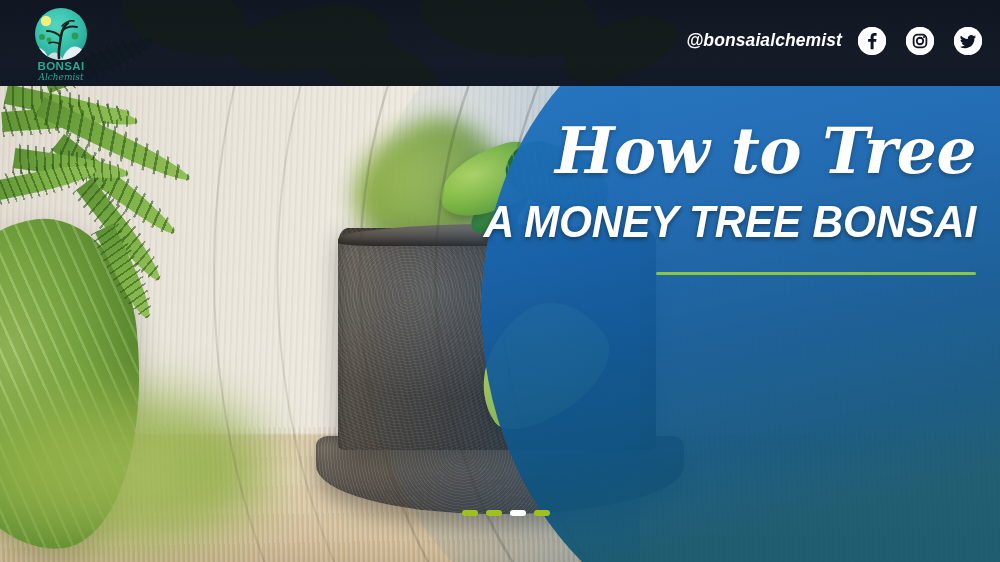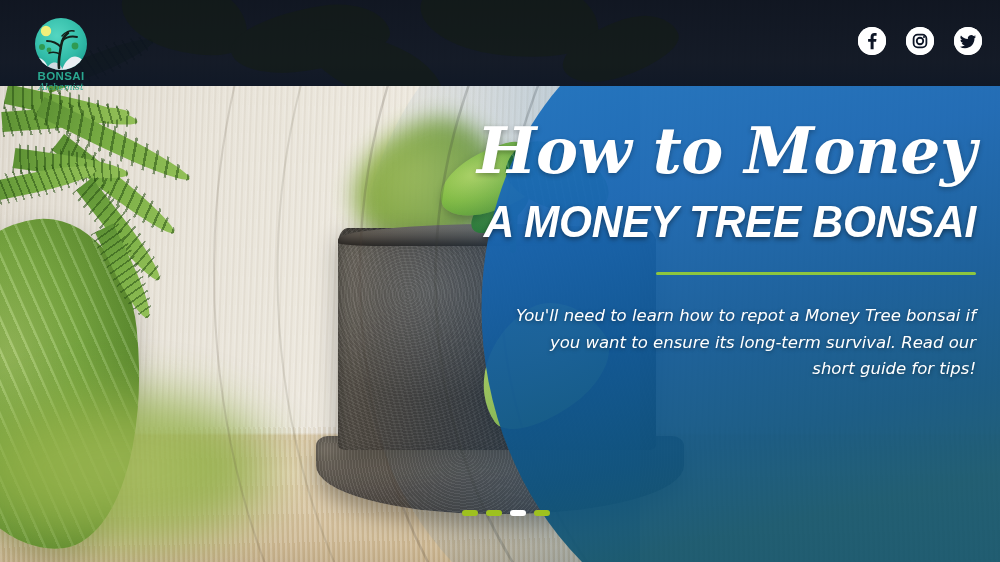--- a/index.html
+++ b/index.html
@@ -196,21 +196,21 @@
     background:linear-gradient(180deg, rgba(10,16,28,.97) 0%, rgba(12,19,32,.96) 72%, rgba(14,22,36,.99) 100%);
     z-index:40;
   }
   .topbar-veg {
     position:absolute; inset:0; overflow:hidden; opacity:.5;
   }
   .tv-leaf {
     position:absolute; background:#141d13; border-radius:60% 40% 55% 45% / 50% 60% 40% 50%;
   }
 
-  .logo { position:absolute; left:18px; top:16px; width:86px; height:76px; z-index:45; }
+  .logo { position:absolute; left:18px; top:6px; width:86px; height:76px; z-index:45; }
 
   .handle {
     position:absolute; right:158px; top:30px;
     color:#ffffff; font-size:17.5px; font-weight:bold; font-style:italic;
     letter-spacing:.1px; white-space:nowrap;
     font-family:"Liberation Sans", sans-serif;
     z-index:45;
   }
   .socials { position:absolute; right:18px; top:27px; display:flex; gap:20px; z-index:45; }
   .soc {
@@ -387,20 +387,21 @@
           <path d="M43 31 C 39 27, 34 25, 29 25" stroke="#14201a" stroke-width="2" fill="none" stroke-linecap="round"></path>
           <path d="M44 25 C 48 21, 54 20, 59 21" stroke="#14201a" stroke-width="1.9" fill="none" stroke-linecap="round"></path>
           <path d="M42 38 C 38 36, 34 36, 31 37" stroke="#14201a" stroke-width="1.6" fill="none" stroke-linecap="round"></path>
           <path d="M44 20 C 47 16, 52 14, 56 15" stroke="#14201a" stroke-width="1.5" fill="none" stroke-linecap="round"></path>
         </g>
         <text x="43" y="64" text-anchor="middle" font-family="Liberation Sans, sans-serif" font-size="11.5" font-weight="bold" fill="#2aa890" letter-spacing="0.4">BONSAI</text>
         <text x="43" y="74" text-anchor="middle" font-family="DejaVu Serif, serif" font-size="9" font-style="italic" fill="#2aa890">Alchemist</text>
       </svg>
     </div>
 
+    <div class="handle">@bonsaialchemist</div>
 
     <div class="socials">
       <div class="soc">
         <svg width="28" height="28" viewBox="0 0 28 28">
           <circle cx="14" cy="14" r="14" fill="#ffffff"></circle>
           <path d="M15.6 22.2v-7.4h2.5l.38-2.9h-2.88v-1.85c0-.84.23-1.41 1.44-1.41h1.54V6.05c-.27-.04-1.18-.12-2.24-.12-2.22 0-3.74 1.35-3.74 3.84v2.14H10.1v2.9h2.5v7.4z" fill="#0d1526"></path>
         </svg>
       </div>
       <div class="soc">
         <svg width="28" height="28" viewBox="0 0 28 28">
@@ -413,24 +414,23 @@
       <div class="soc">
         <svg width="28" height="28" viewBox="0 0 28 28">
           <circle cx="14" cy="14" r="14" fill="#ffffff"></circle>
           <path d="M22.1 9.55c-.6.27-1.24.45-1.91.53.69-.41 1.21-1.06 1.46-1.84-.64.38-1.36.66-2.12.81a3.33 3.33 0 0 0-5.68 3.04A9.46 9.46 0 0 1 6.98 8.6a3.33 3.33 0 0 0 1.03 4.45c-.54-.02-1.05-.17-1.5-.41v.04a3.34 3.34 0 0 0 2.67 3.27c-.5.13-1.01.15-1.5.06a3.34 3.34 0 0 0 3.11 2.31 6.68 6.68 0 0 1-4.93 1.38 9.42 9.42 0 0 0 5.11 1.5c6.13 0 9.49-5.08 9.49-9.48l-.01-.43c.65-.47 1.22-1.06 1.65-1.74z" fill="#0d1526"></path>
         </svg>
       </div>
     </div>
   </div>
 
   <div class="content">
-    <div class="title-script">How to Money</div>
+    <div class="title-script">How to Tree</div>
     <div class="title-bold">A MONEY TREE BONSAI</div>
     <div class="divider"></div>
-    <div class="blurb">You'll need to learn how to repot a Money Tree bonsai if you want to ensure its long-term survival. Read our short guide for tips!</div>
   </div>
 
   <div class="dashes">
     <div class="dash" style="background: rgb(158, 193, 31);"></div>
     <div class="dash" style="background: rgb(158, 193, 31);"></div>
     <div class="dash" style="background: rgb(255, 255, 255);"></div>
     <div class="dash" style="background: rgb(158, 193, 31);"></div>
   </div>
 
 </div>

